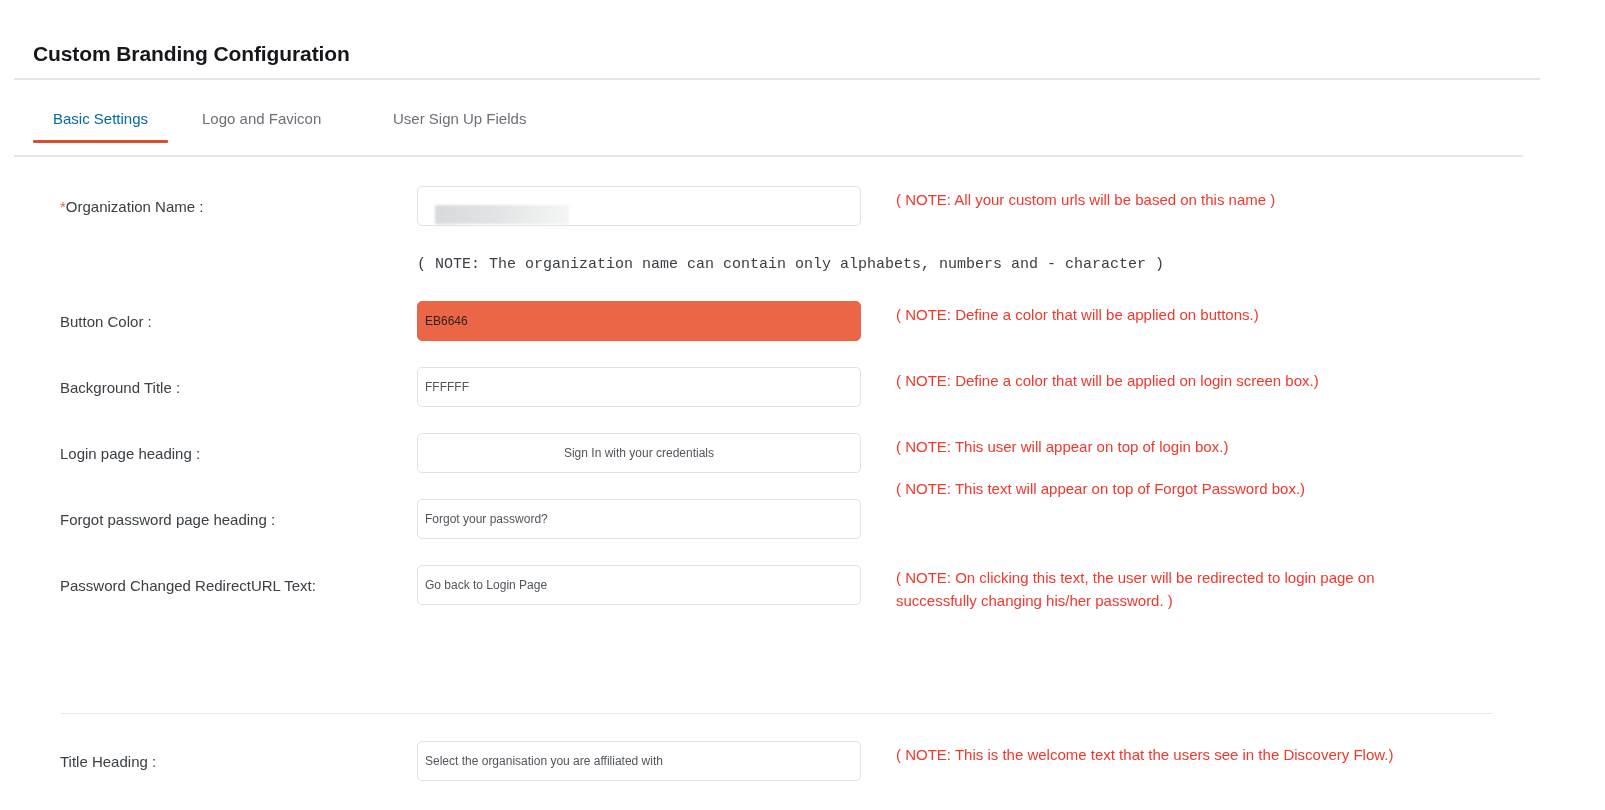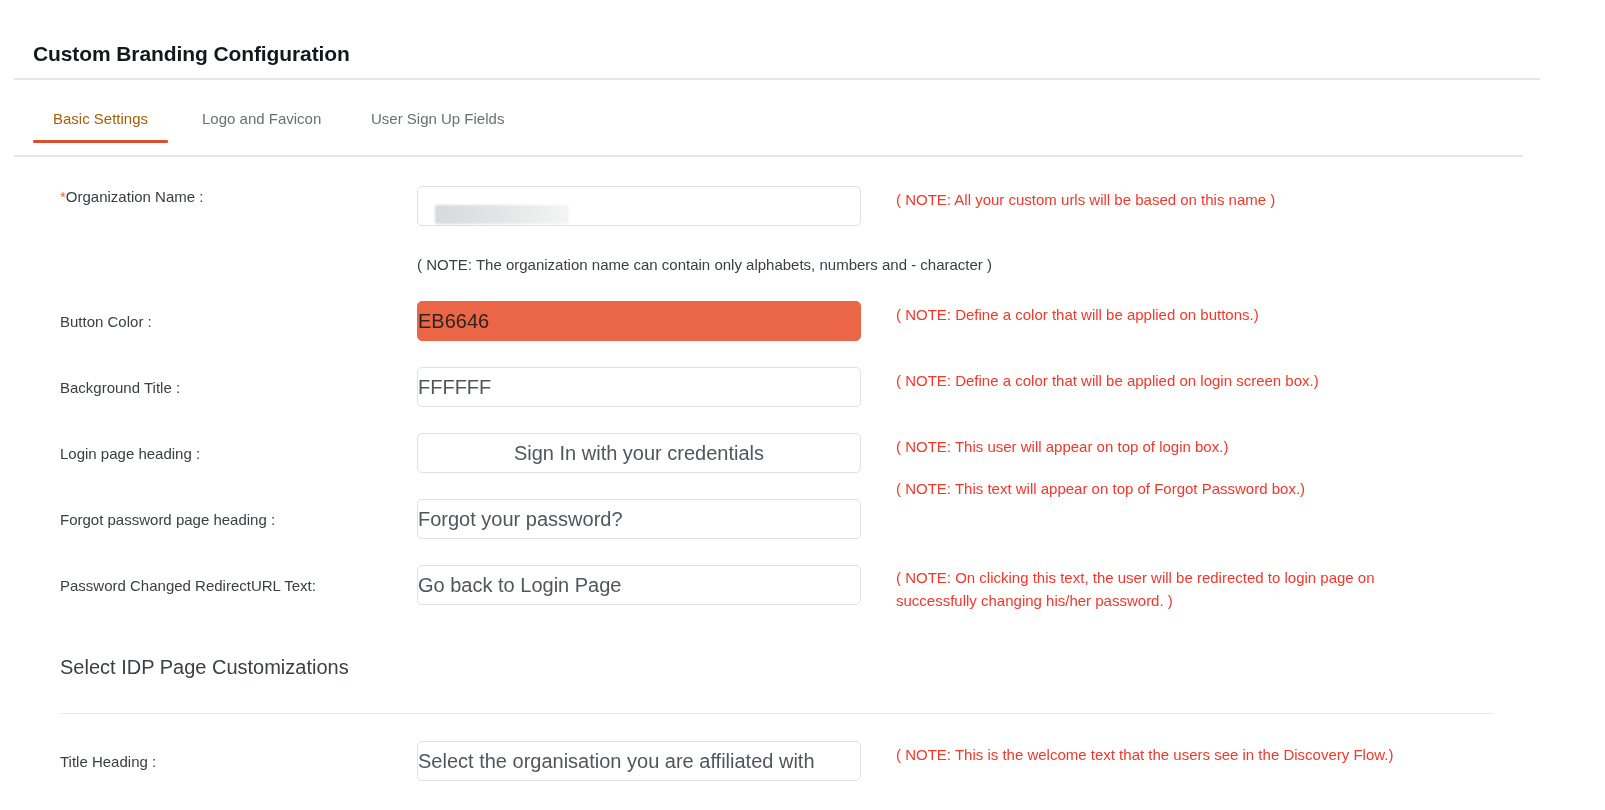--- a/index.html
+++ b/index.html
@@ -59,35 +59,35 @@
   .tab {
     position: absolute;
     top: 0;
     font-size: 15px;
     color: #6b7076;
     white-space: nowrap;
     padding-bottom: 14px;
     cursor: pointer;
   }
   .tab.active {
-    color: #a16207;
+    color: #0369a1;
   }
   .tab.active::after {
     content: "";
     position: absolute;
     left: -20px;
     right: -20px;
     bottom: -2px;
     height: 3px;
     background: #d9512c;
     border-radius: 1px;
   }
   .tab-0 { left: 39px; }
   .tab-1 { left: 188px; }
-  .tab-2 { left: 357px; }
+  .tab-2 { left: 379px; }
 
   
   .form-row {
     position: absolute;
     left: 0;
     width: 1605px;
   }
   .field-label {
     position: absolute;
     left: 60px;
@@ -99,23 +99,23 @@
 
   .field-input {
     position: absolute;
     left: 417px;
     width: 444px;
     height: 40px;
     border: 1px solid #dfe1e3;
     border-radius: 5px;
     background: #ffffff;
     font-family: "Liberation Sans", sans-serif;
-    font-size: 20px;
+    font-size: 12px;
     color: #50565c;
-    padding: 0 0;
+    padding: 0 7px;
     outline: none;
   }
   .field-input::placeholder { color: #50565c; opacity: 1; }
   .field-input.color-filled {
     background: #eb6646;
     border-color: #eb6646;
     color: #2e2320;
   }
   .redacted-input {
     position: absolute;
@@ -142,20 +142,21 @@
     left: 896px;
     width: 580px;
     font-size: 15px;
     line-height: 23px;
     color: #f2372c;
   }
   .note.dark {
     left: 417px;
     width: 760px;
     color: #3b4045;
+    font-family: Liberation Mono, monospace;
   }
 
   
   .section-heading {
     position: absolute;
     left: 60px;
     top: 640px;
     font-size: 20px;
     color: #3b4045;
     white-space: nowrap;
@@ -178,21 +179,21 @@
   <div class="header-divider"></div>
 
   <div class="tabs">
     <div class="tabstrip-divider"></div>
     <div class="tab tab-0 active">Basic Settings</div>
     <div class="tab tab-1">Logo and Favicon</div>
     <div class="tab tab-2">User Sign Up Fields</div>
   </div>
 
   <div class="form-row" style="top:0">
-    <div class="field-label" style="top:164px"><span><span class="req-star">*</span>Organization Name :</span></div>
+    <div class="field-label" style="top:174px"><span><span class="req-star">*</span>Organization Name :</span></div>
     <div class="redacted-input" style="top:162px">
       <div class="redacted-bar"></div>
     </div>
     <div class="note" style="top:164px">( NOTE: All your custom urls will be based on this name )</div>
     <div class="note dark" style="top:229px">( NOTE: The organization name can contain only alphabets, numbers and - character )</div>
   </div>
 
   <div class="form-row" style="top:0">
     <div class="field-label" style="top:289px">Button Color :</div>
     <input class="field-input color-filled" style="top: 277px;" readonly="" value="EB6646">
@@ -216,21 +217,20 @@
     <input class="field-input" style="top: 475px;" readonly="" value="Forgot your password?">
     <div class="note" style="top:453px">( NOTE: This text will appear on top of Forgot Password box.)</div>
   </div>
 
   <div class="form-row" style="top:0">
     <div class="field-label" style="top:553px">Password Changed RedirectURL Text:</div>
     <input class="field-input" style="top: 541px;" readonly="" value="Go back to Login Page">
     <div class="note" style="top:542px; width:560px;">( NOTE: On clicking this text, the user will be redirected to login page on successfully changing his/her password. )</div>
   </div>
 
-  <div class="section-heading">Select IDP Page Customizations</div>
   <div class="section-divider"></div>
 
   <div class="form-row" style="top:0">
     <div class="field-label" style="top:729px">Title Heading :</div>
     <input class="field-input" style="top: 717px;" readonly="" value="Select the organisation you are affiliated with">
     <div class="note" style="top:719px; width:550px;">( NOTE: This is the welcome text that the users see in the Discovery Flow.)</div>
   </div>
 
 </div>
 

